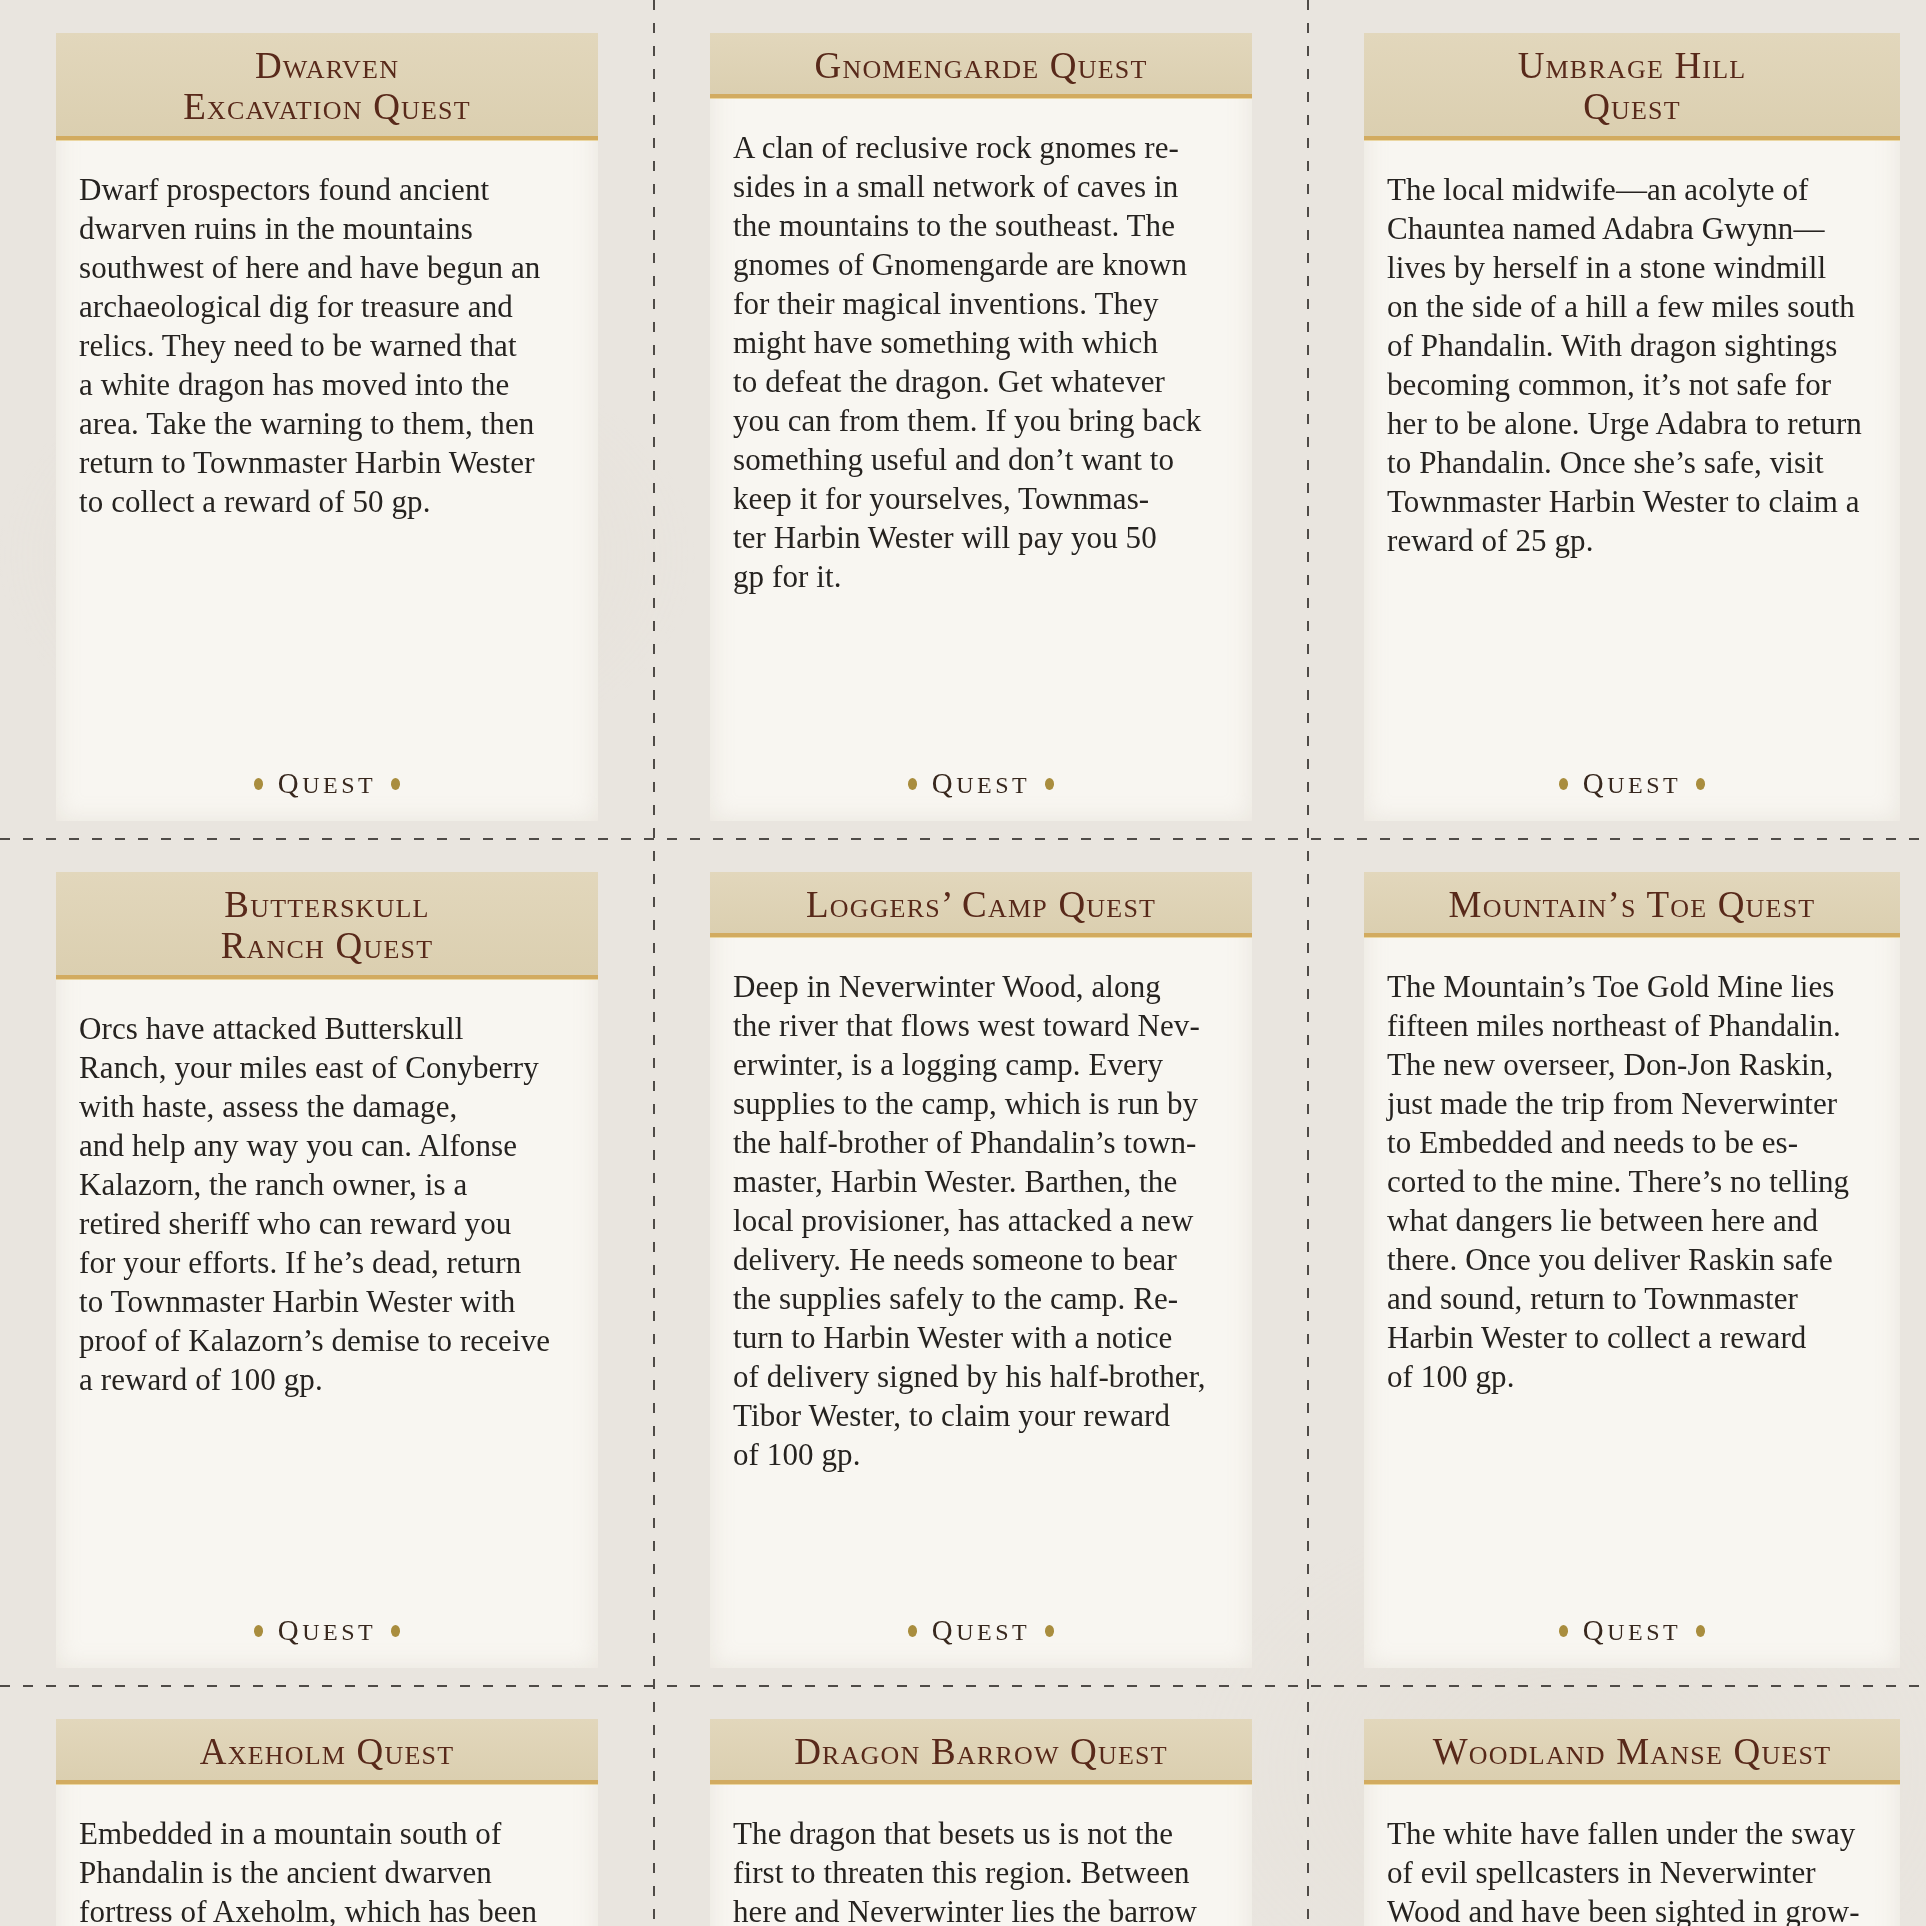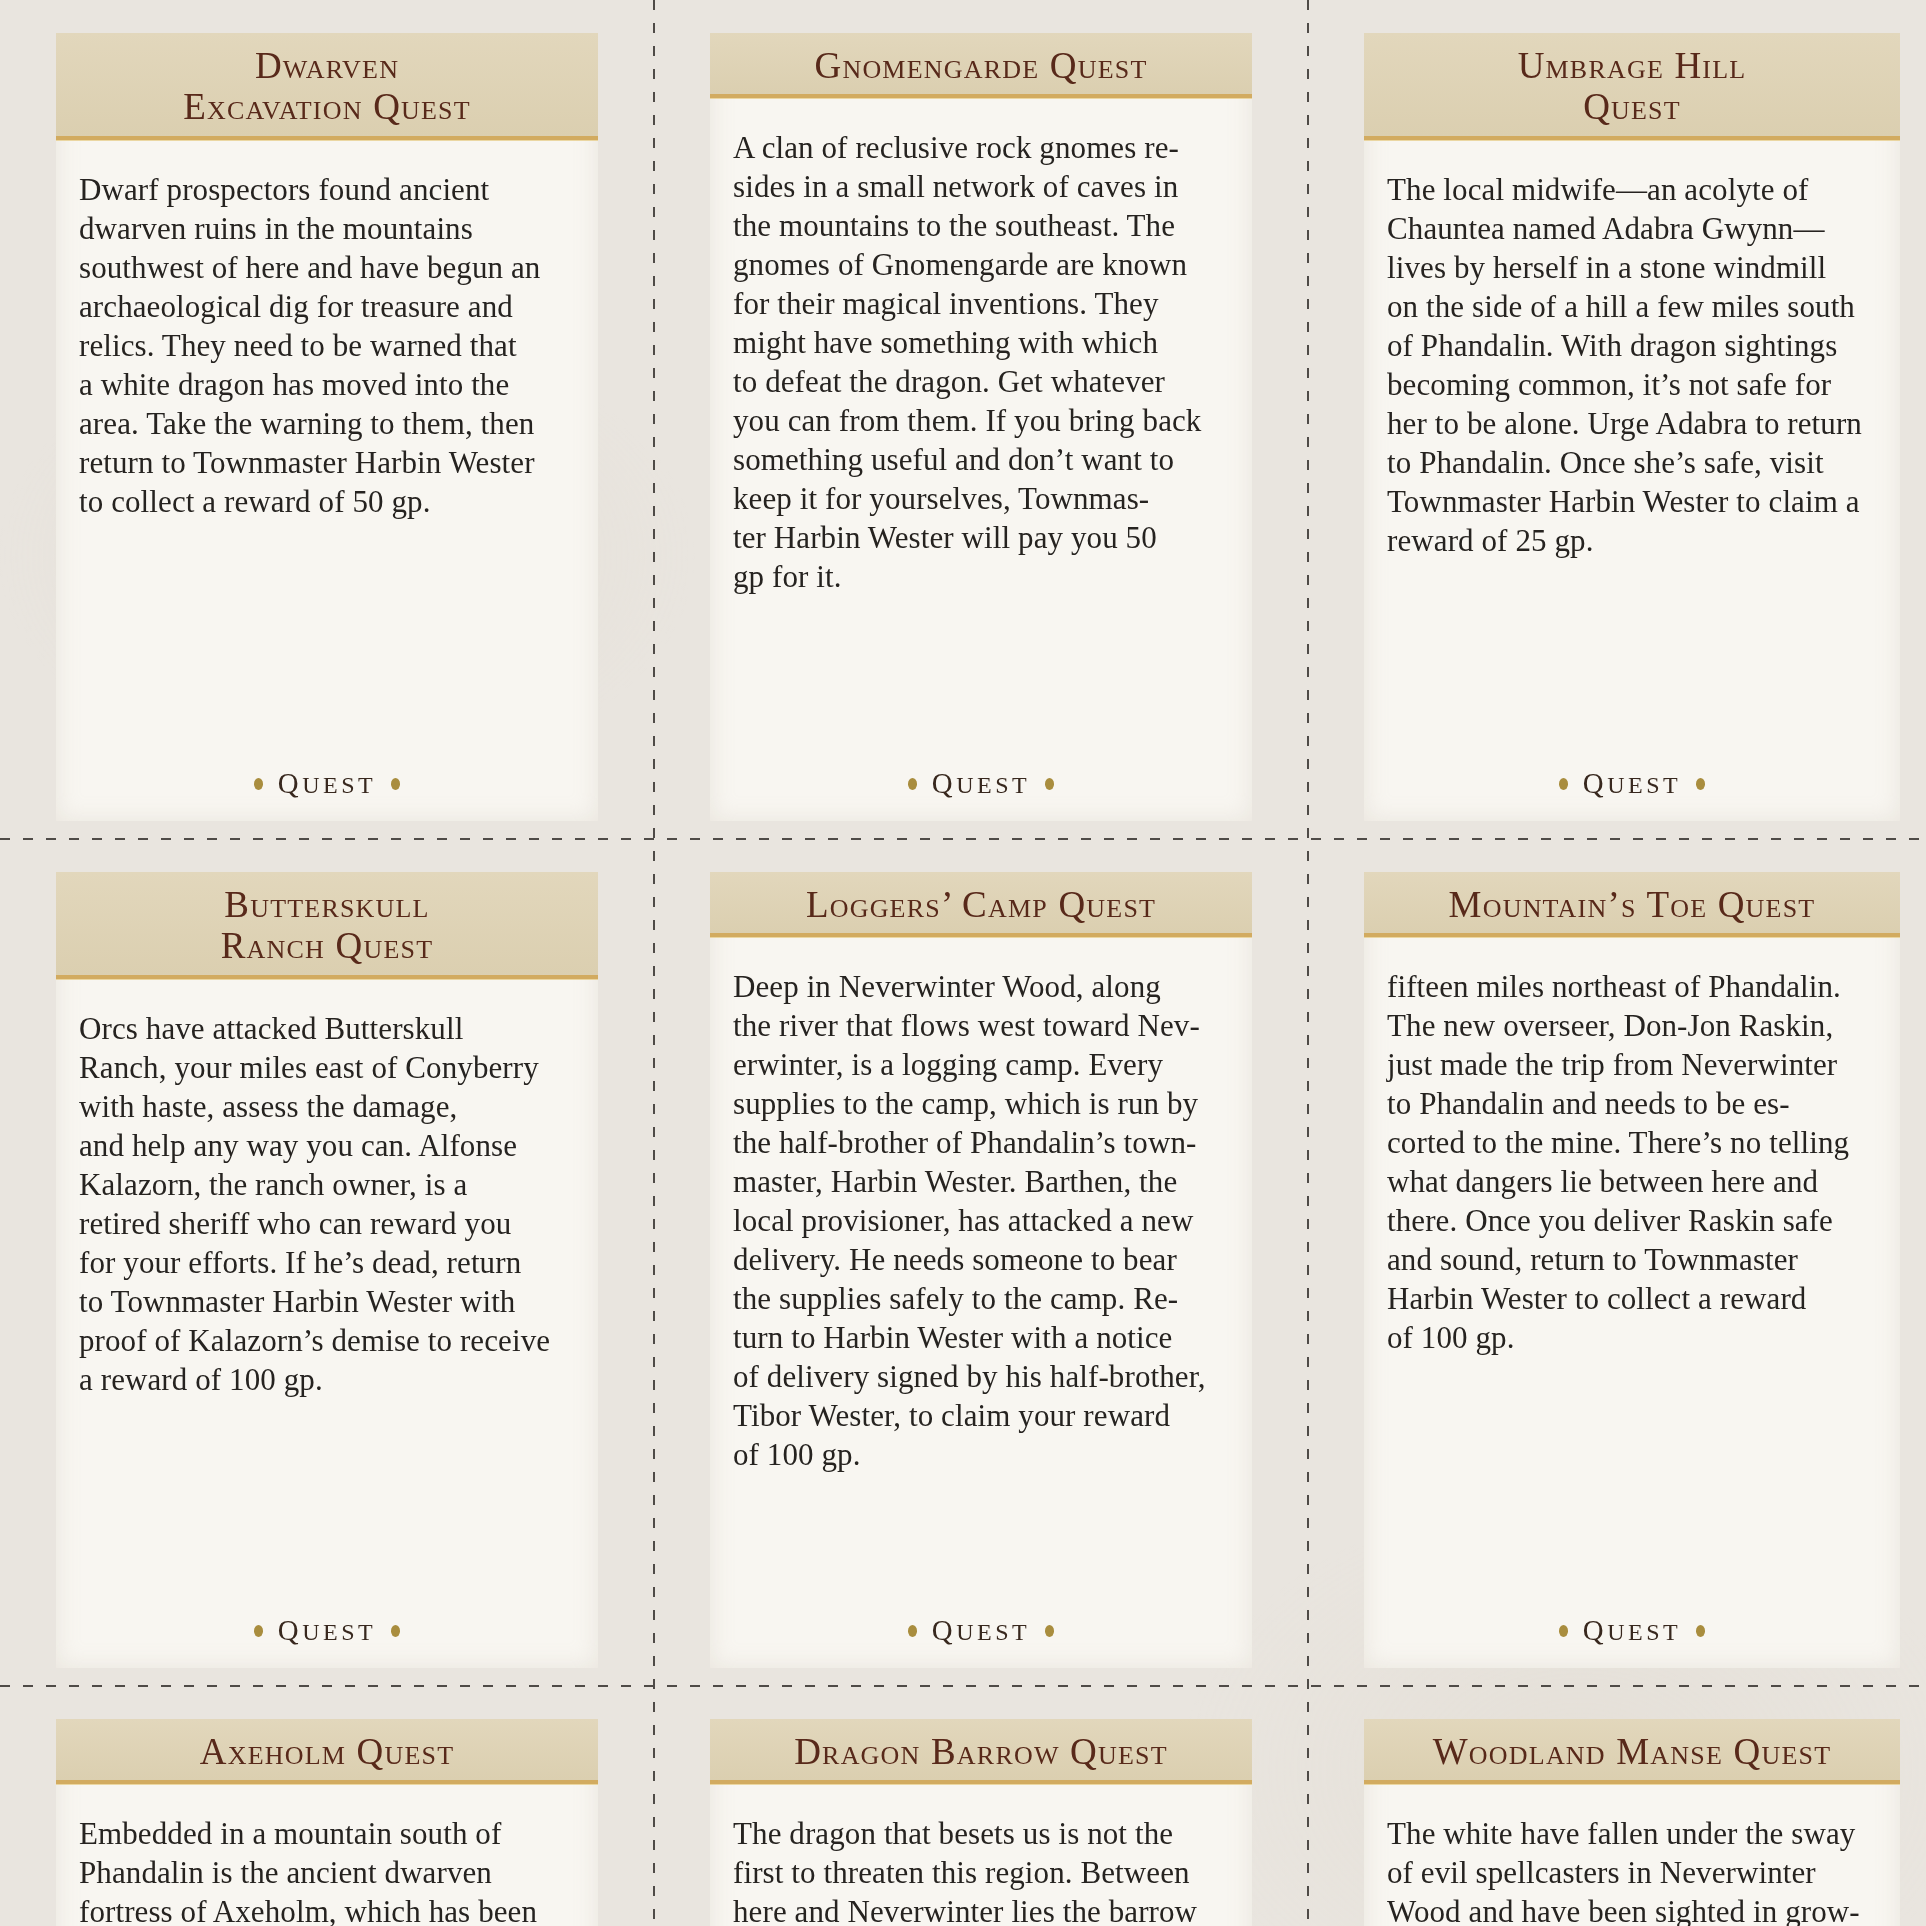--- a/index.html
+++ b/index.html
@@ -233,24 +233,25 @@
     </div>
   </div>
     <div class="cell">
     <div class="panel">
       <div class="banner">
         <div>
             <div class="title-line">Mountain’s Toe Quest</div>
           </div>
       </div>
       <div class="card-body">
+          <div class="body-line">The Mountain’s Toe Gold Mine lies</div>
           <div class="body-line">fifteen miles northeast of Phandalin.</div>
           <div class="body-line">The new overseer, Don-Jon Raskin,</div>
           <div class="body-line">just made the trip from Neverwinter</div>
-          <div class="body-line">to Phandalin and needs to be es-</div>
+          <div class="body-line">to Embedded and needs to be es-</div>
           <div class="body-line">corted to the mine. There’s no telling</div>
           <div class="body-line">what dangers lie between here and</div>
           <div class="body-line">there. Once you deliver Raskin safe</div>
           <div class="body-line">and sound, return to Townmaster</div>
           <div class="body-line">Harbin Wester to collect a reward</div>
           <div class="body-line">of 100 gp.</div>
         </div>
       <div class="quest-footer">
         <span class="footer-dot"></span>
         <span class="quest-footer-label">QUEST</span>

